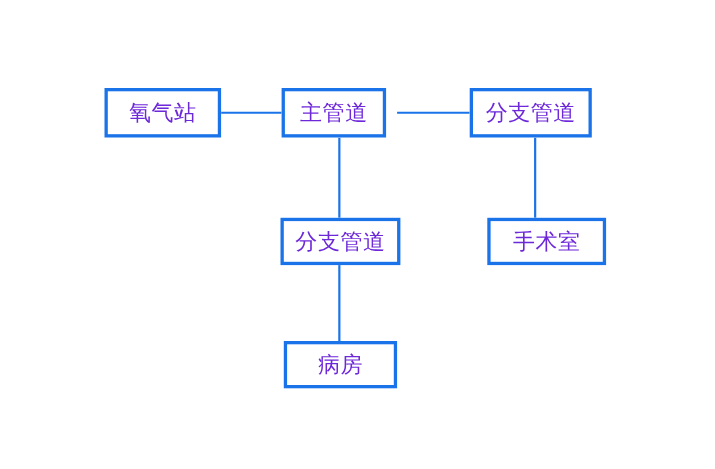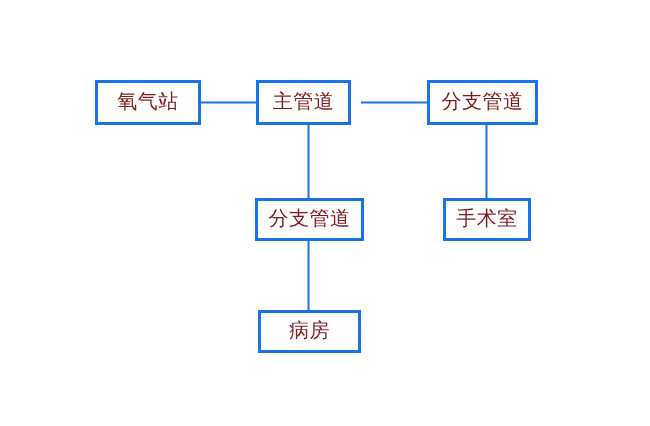--- a/index.html
+++ b/index.html
@@ -31,34 +31,34 @@
     position: absolute;
     box-sizing: border-box;
     background: #ffffff;
     border: 3px solid #1a73e8;
     display: flex;
     align-items: center;
     justify-content: center;
     z-index: 2;
   }
   .node-label {
-    font-family: Liberation Mono, monospace;
+    font-family: Liberation Serif, serif;
     font-size: 20px;
     line-height: 1;
-    color: #7f1d1d;
+    color: #6d28d9;
     letter-spacing: 0.5px;
     white-space: nowrap;
   }
 
   
   #node-oxygen-station { left: 95px;  top: 80px;  width: 106px; height: 45px; }
   #node-main-pipeline  { left: 256px; top: 80px;  width: 95px; height: 45px; }
   #node-branch-right   { left: 427px; top: 80px;  width: 111px; height: 45px; }
   #node-branch-middle  { left: 255px; top: 198px; width: 109px; height: 43px; }
-  #node-operating-room { left: 443px; top: 198px; width: 88px;  height: 43px; }
+  #node-operating-room { left: 443px; top: 198px; width: 108px;  height: 43px; }
   #node-ward           { left: 258px; top: 310px; width: 103px; height: 43px; }
 </style>
 </head>
 <body>
 
 <div id="diagram-canvas">
 
   <svg id="edge-layer" viewBox="0 0 650 426" width="650" height="426">
 
     <line x1="201" y1="102.5" x2="256" y2="102.5" stroke="#1a73e8" stroke-width="2"></line>

